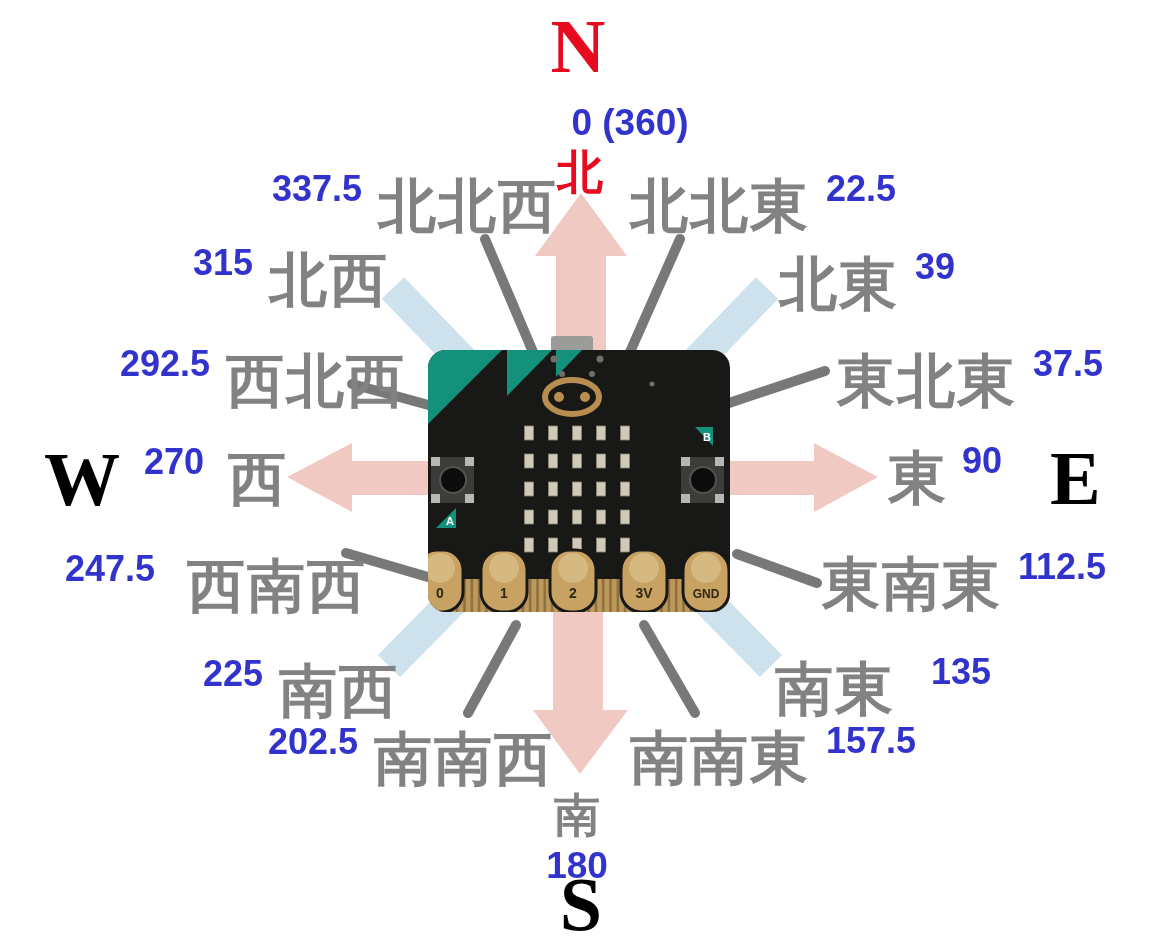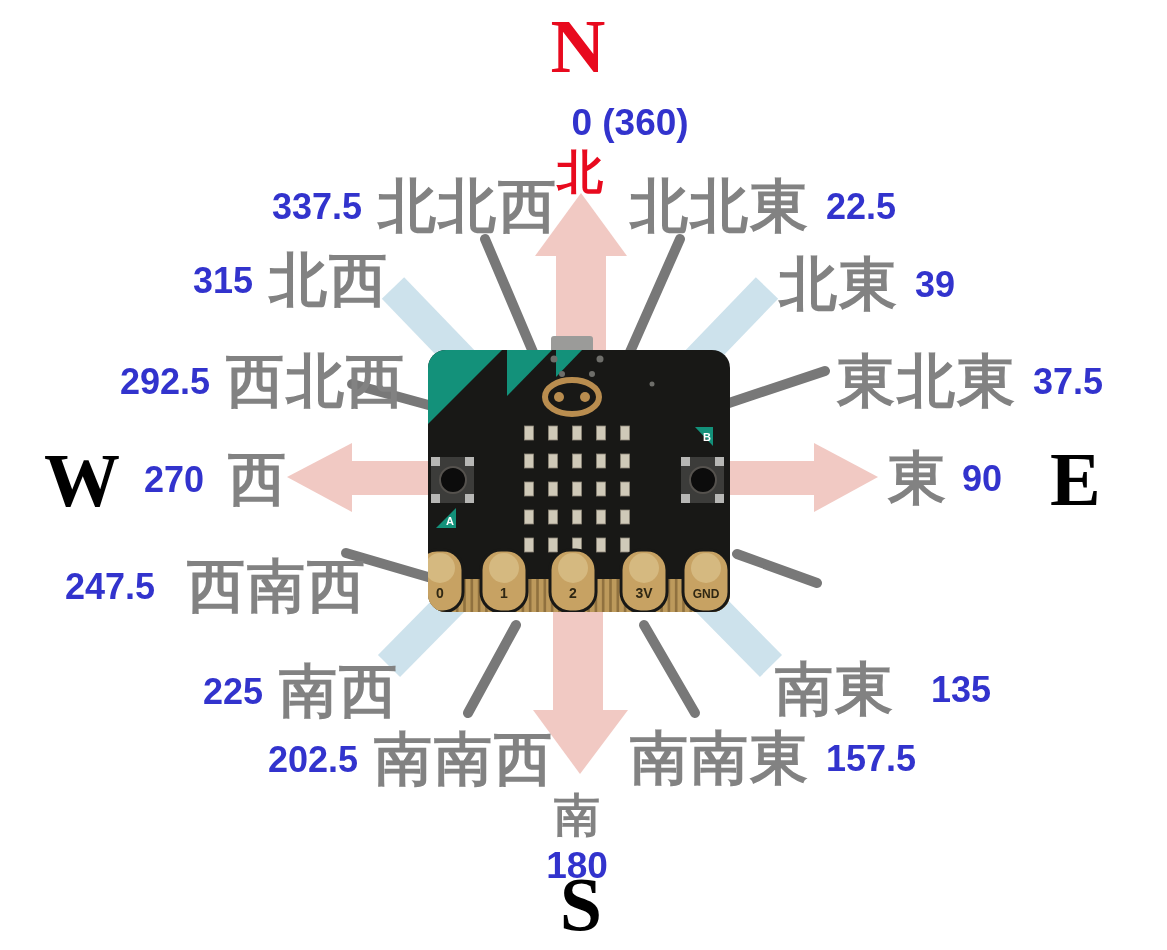--- a/index.html
+++ b/index.html
@@ -1,20 +1,20 @@
 <!DOCTYPE html>
 <html><head>
 <meta charset="utf-8">
 <style>
   html,body{margin:0;padding:0;}
   body{width:1167px;height:950px;position:relative;background:#ffffff;overflow:hidden;
        font-family:"Liberation Sans","DejaVu Sans",sans-serif;}
   .stage{position:absolute;inset:0;}
   svg.layer{position:absolute;left:0;top:0;}
-  .row{position:absolute;display:flex;align-items:center;transform:translateY(-50%);
+  .row{position:absolute;display:flex;align-items:flex-start;transform:translateY(-50%);
        white-space:nowrap;gap:16px;}
   .deg{font-size:36px;font-weight:600;color:#3233cd;letter-spacing:0px;}
   .kanji{font-size:58px;font-weight:600;color:#828282;letter-spacing:2px;}
   .serifcap{position:absolute;font-family:"Liberation Serif","DejaVu Serif",serif;
        font-weight:bold;font-size:76px;line-height:1;color:#000;}
   .centered{transform:translateX(-50%);}
   .midblock{position:absolute;transform:translate(-50%,-50%);white-space:nowrap;margin-top:15px;}
   .red{color:#e80a1e;}
   .kanji-mid{font-size:46px;font-weight:600;letter-spacing:0;}
   .deg-mid{font-size:37px;font-weight:600;color:#3233cd;}
@@ -257,20 +257,24 @@
   <div class="row" style="left:888px;top:479px;gap:14px;">
     <span class="kanji">東</span>
     <span class="deg">90</span>
     <span class="serifcap" style="position:static;margin-left:34px;">E</span>
   </div>
 
   <div class="row" style="left:65px;top:587px;gap:32px;">
     <span class="deg">247.5</span>
     <span class="kanji">西南西</span>
   </div>
+  <div class="row" style="left:822px;top:585px;">
+    <span class="kanji">東南東</span>
+    <span class="deg">112.5</span>
+  </div>
   <div class="row" style="left:203px;top:692px;">
     <span class="deg">225</span>
     <span class="kanji">南西</span>
   </div>
   <div class="row" style="left:775px;top:690px;gap:36px;">
     <span class="kanji">南東</span>
     <span class="deg">135</span>
   </div>
   <div class="row" style="left:268px;top:760px;">
     <span class="deg">202.5</span>

